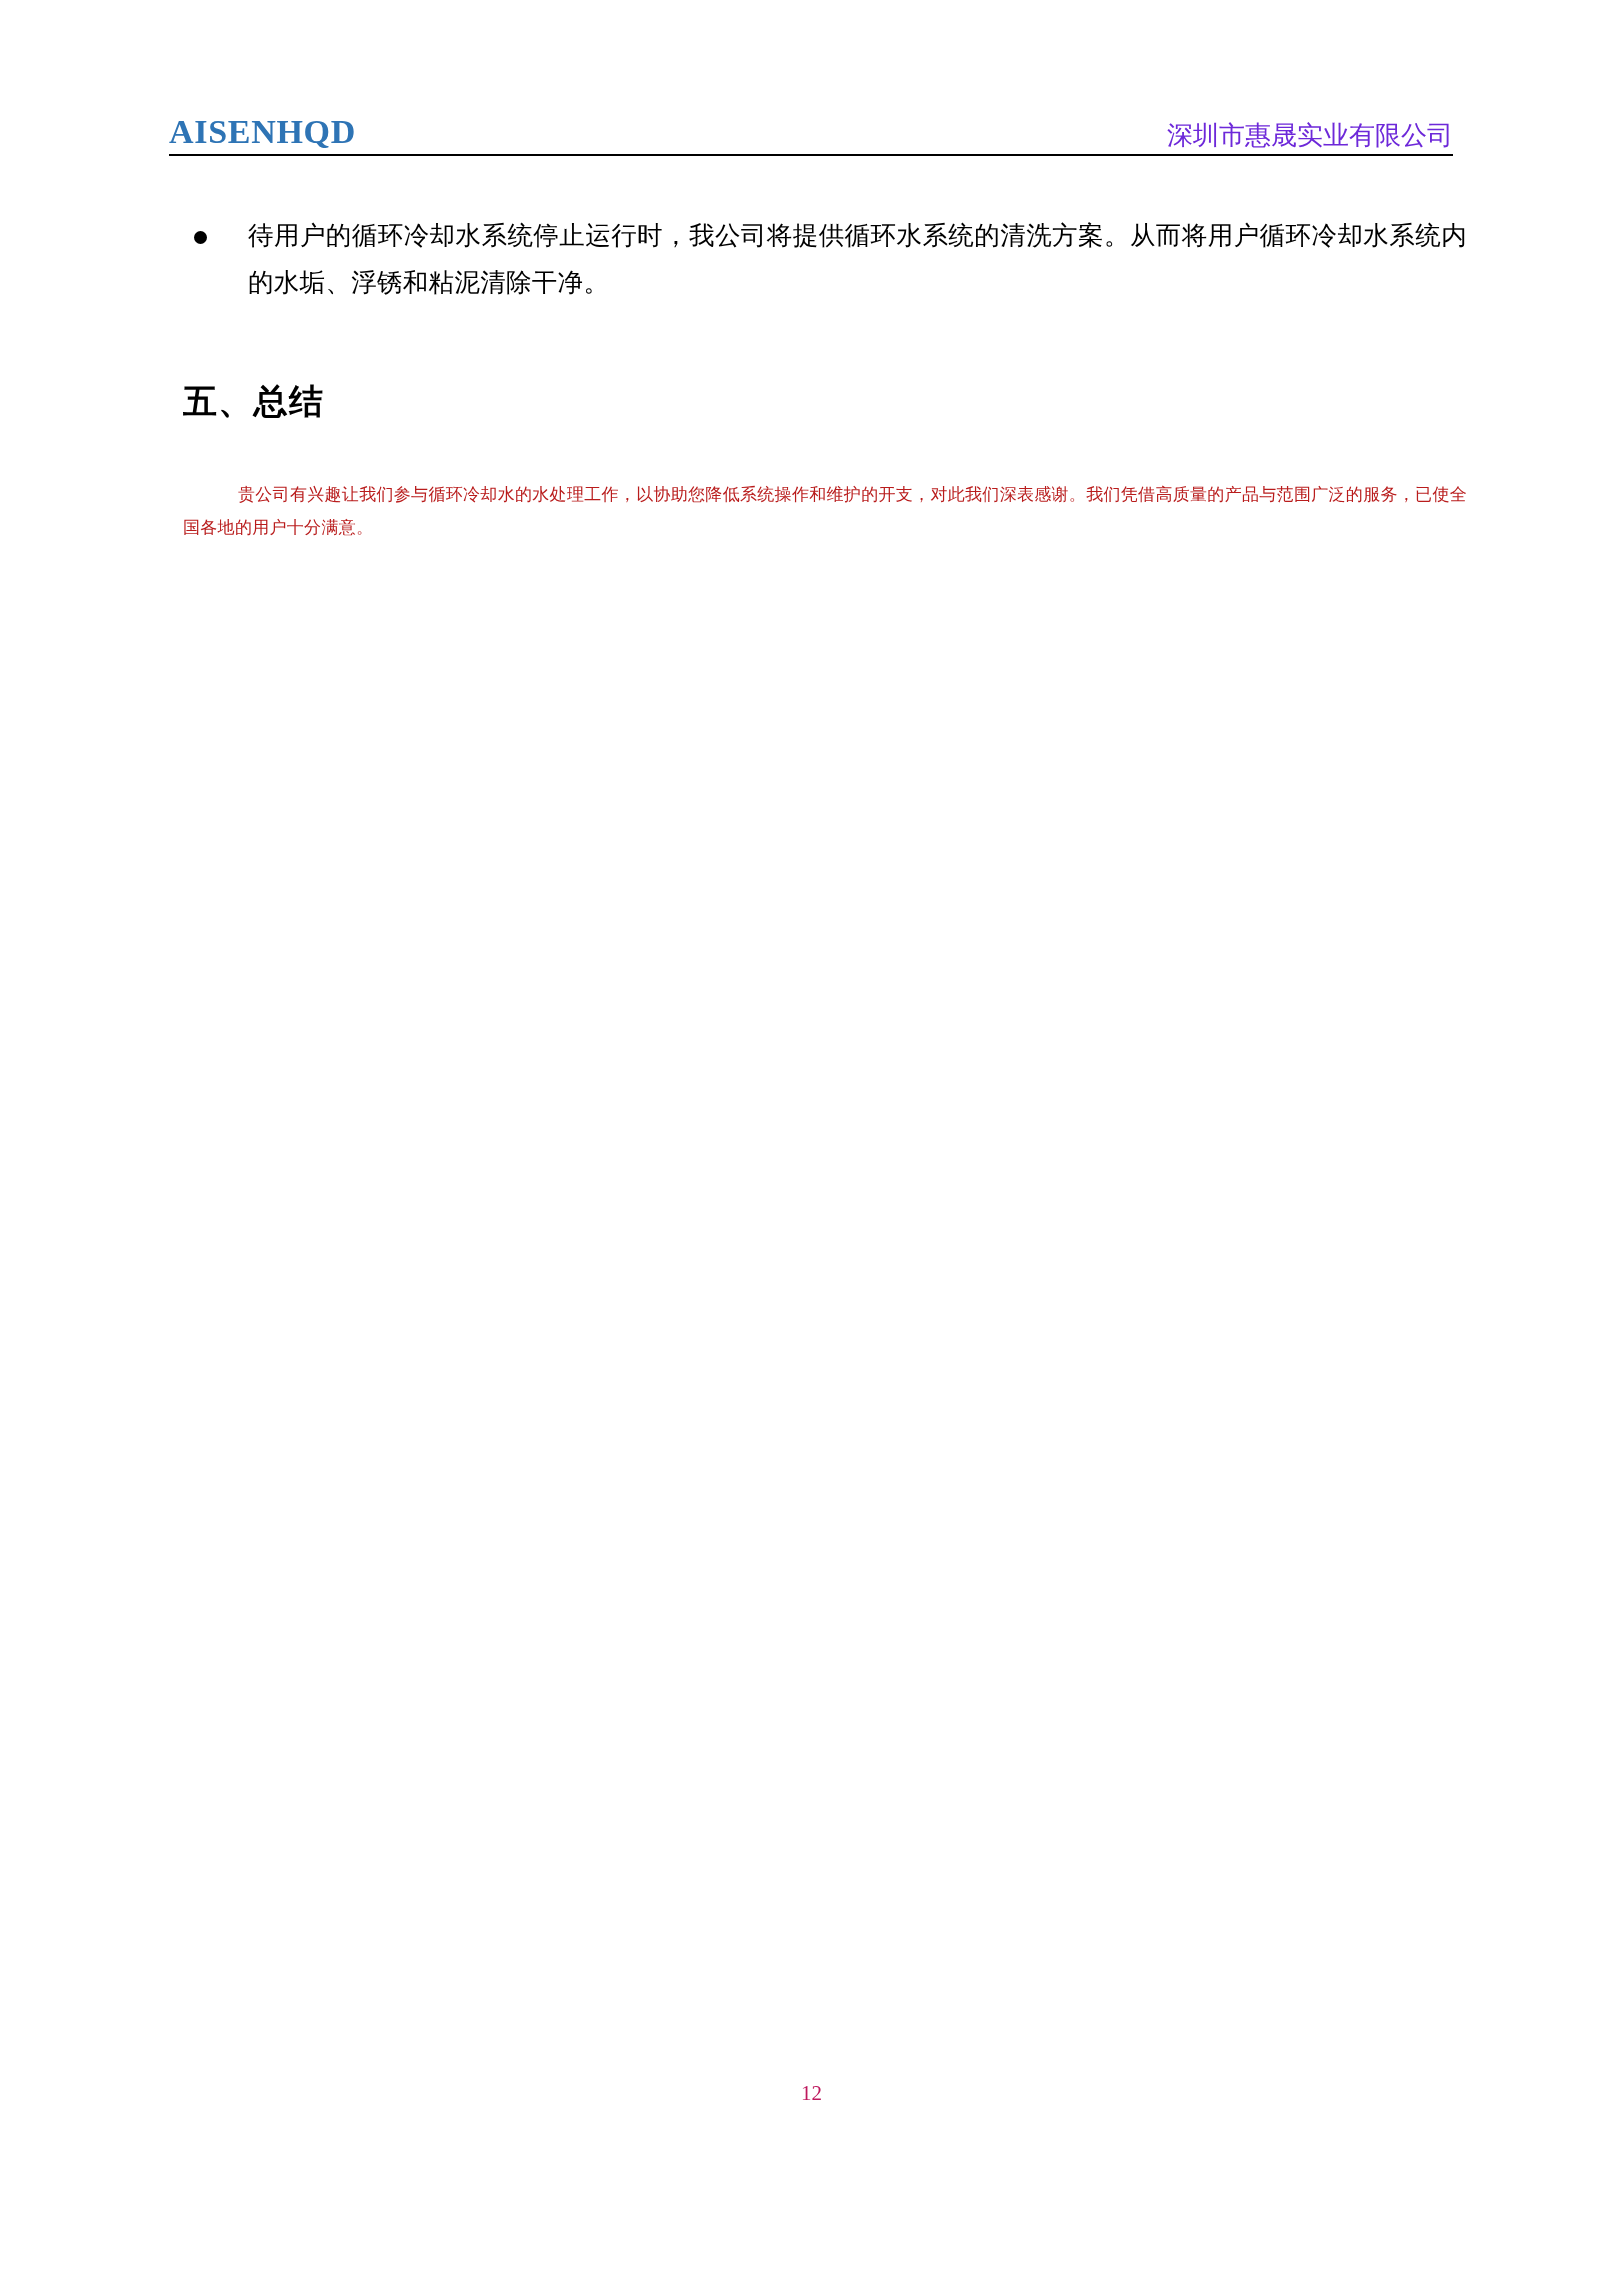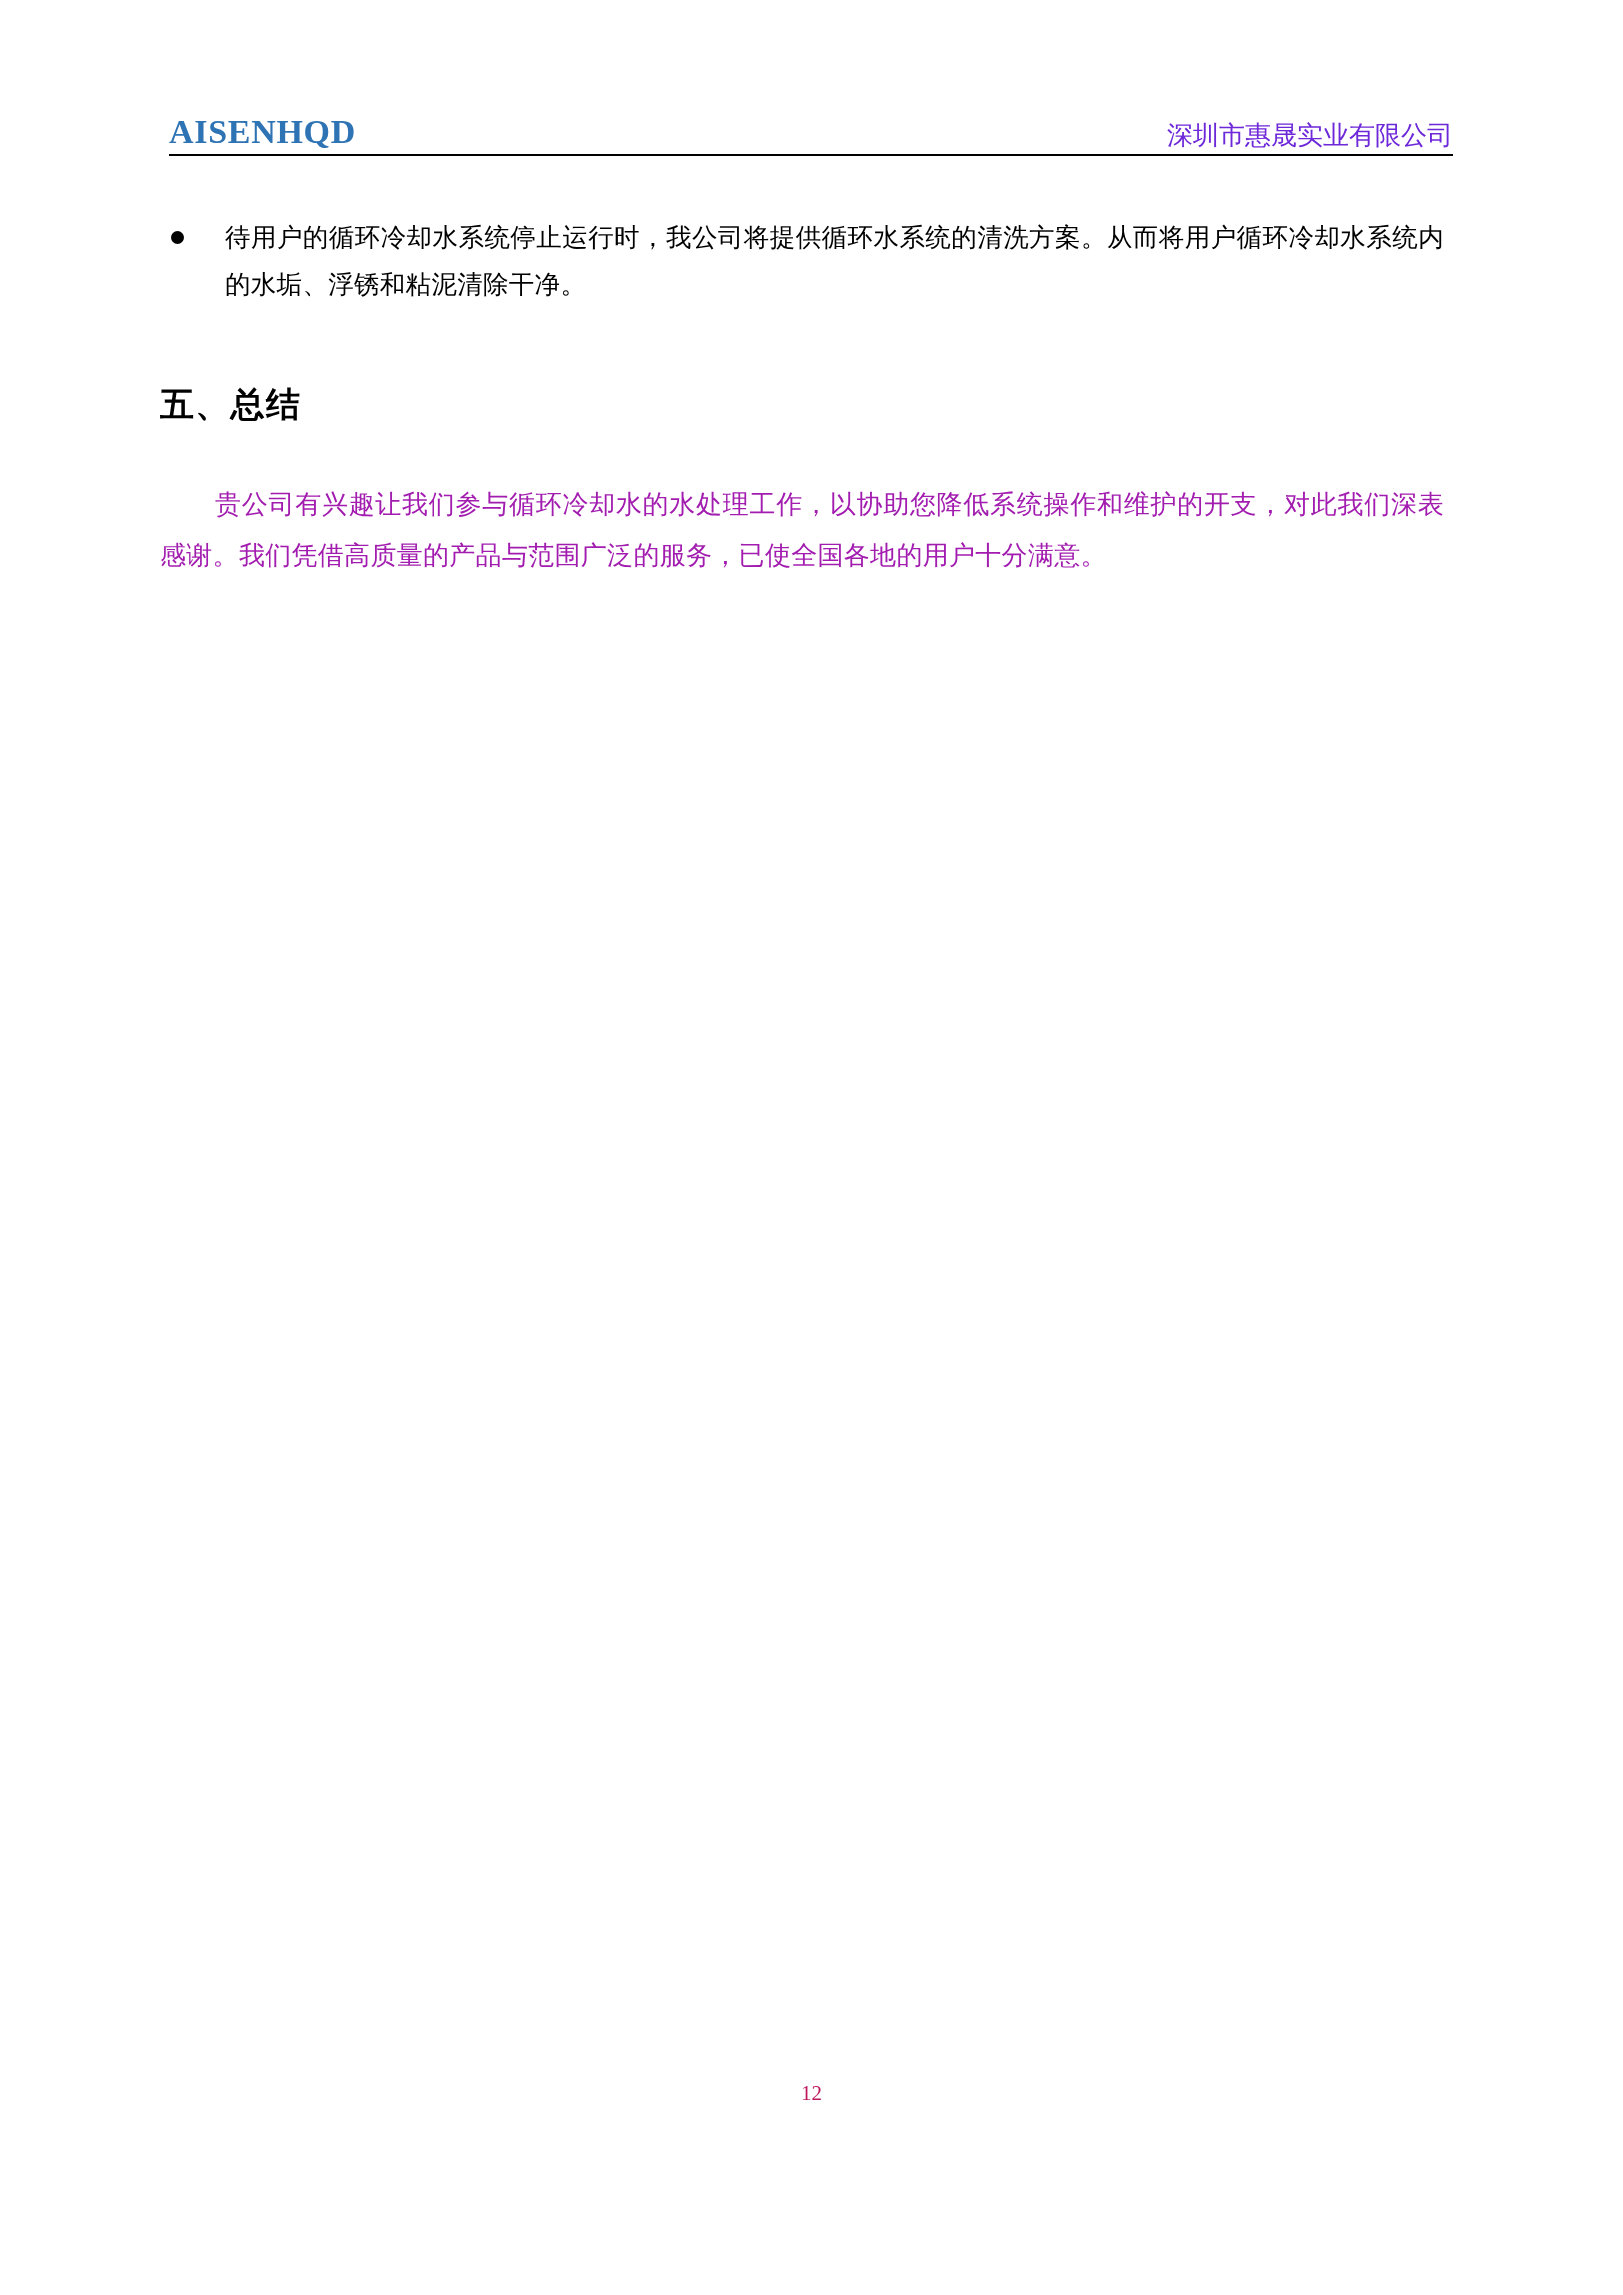--- a/index.html
+++ b/index.html
@@ -51,23 +51,24 @@
     font-family: "Liberation Serif", serif;
     font-size: 26px;
     color: #6d28d9;
     line-height: 1;
     margin-top: 40px;
   }
 
   
   .content {
     position: absolute;
-    left: 160px;
+    left: 183px;
     top: 196px;
     width: 1284px;
+    font-family: Liberation Mono, monospace;
   }
 
   .bullet-item {
     position: relative;
     display: block;
     padding-left: 65px;
     margin-top: 18.3px;
   }
   .bullet-dot {
     position: absolute;
@@ -90,26 +91,26 @@
     margin-top: 72px;
     font-size: 34px;
     font-weight: bold;
     letter-spacing: 1.3px;
     color: #000000;
     line-height: 1.4;
   }
 
   .body-paragraph {
     margin-top: 51px;
-    font-size: 26px;
+    font-size: 17px;
     line-height: 1.95;
     letter-spacing: 0.3px;
     text-align: justify;
     text-indent: 55px;
-    color: #a21caf;
+    color: #b91c1c;
   }
 
   
   .footer {
     position: absolute;
     left: 0;
     top: 2081px;
     width: 1623px;
     text-align: center;
   }

